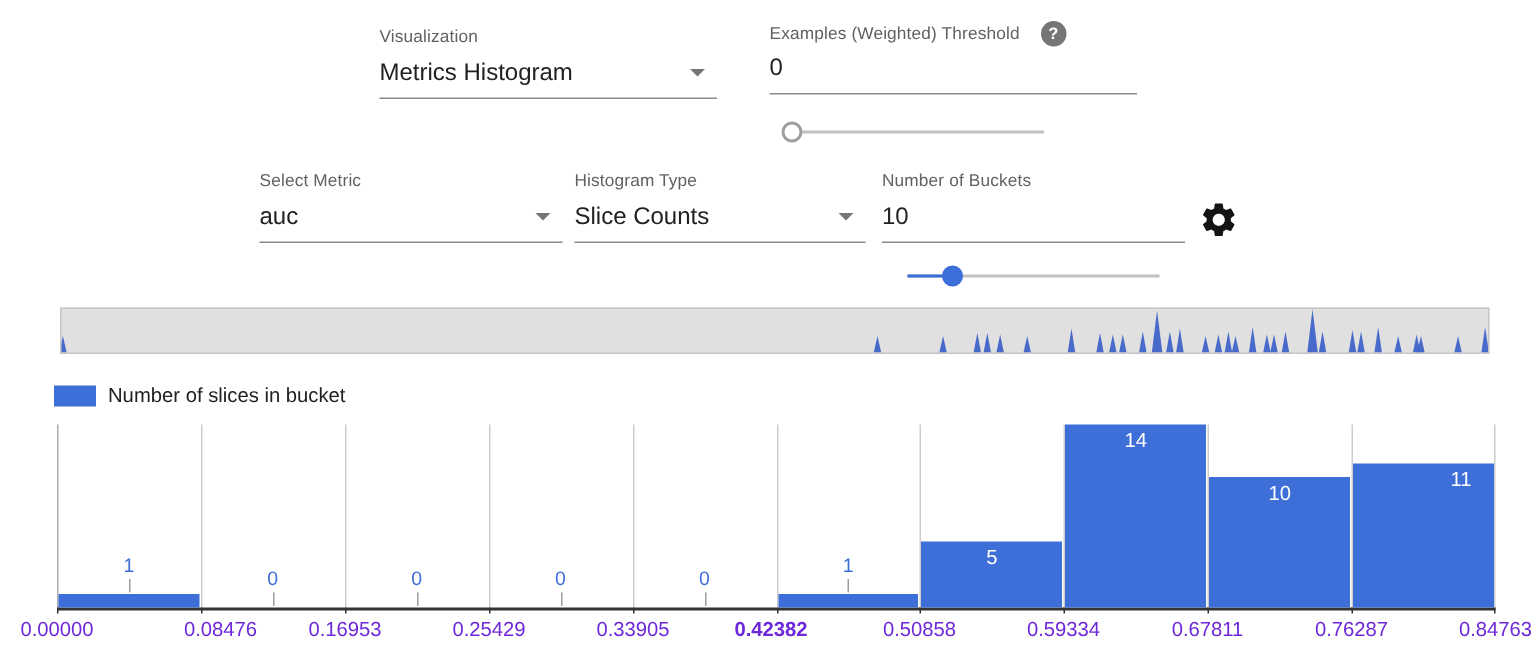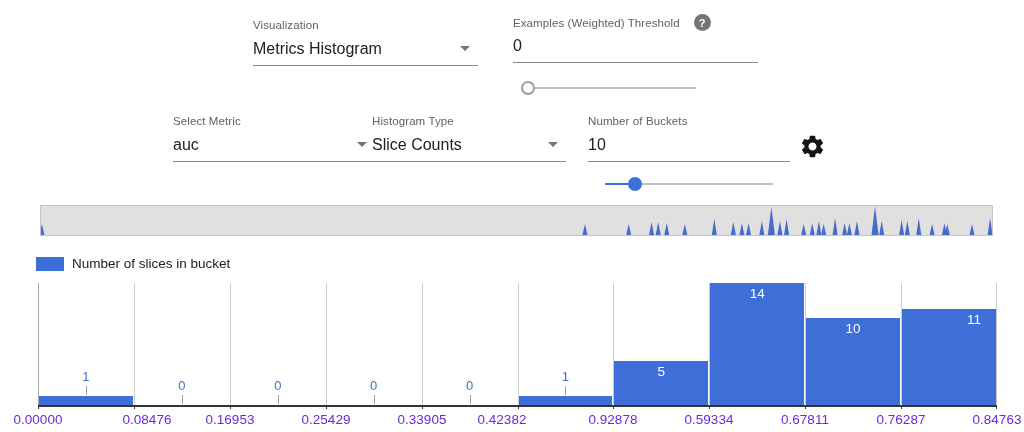--- a/index.html
+++ b/index.html
@@ -81,21 +81,21 @@
   </div>
 
   <div class="field" style="left:173px;top:115px;width:202px;">
     <div class="flabel">Select Metric</div>
     <div class="vrow">
       <span>auc</span>
       <span class="dd-arrow"></span>
     </div>
   </div>
 
-  <div class="field" style="left:372px;top:115px;width:194px;">
+  <div class="field" style="left:383px;top:115px;width:194px;">
     <div class="flabel">Histogram Type</div>
     <div class="vrow">
       <span>Slice Counts</span>
       <span class="dd-arrow"></span>
     </div>
   </div>
 
   <div class="field" style="left:588px;top:115px;width:202px;">
     <div class="flabel">Number of Buckets</div>
     <div class="vrow">
@@ -198,23 +198,23 @@
       <div class="xlabel" style="left: 0px;">0.00000</div>
       <div class="xtick" style="left: 96px;"></div>
       <div class="xlabel" style="left: 109px;">0.08476</div>
       <div class="xtick" style="left: 192px;"></div>
       <div class="xlabel" style="left: 192px;">0.16953</div>
       <div class="xtick" style="left: 288px;"></div>
       <div class="xlabel" style="left: 288px;">0.25429</div>
       <div class="xtick" style="left: 384px;"></div>
       <div class="xlabel" style="left: 384px;">0.33905</div>
       <div class="xtick" style="left: 480px;"></div>
-      <div class="xlabel" style="left: 464px;">0.42382</div>
+      <div class="xlabel" style="left: 476px; font-weight: bold;">0.42382</div>
       <div class="xtick" style="left: 575px;"></div>
-      <div class="xlabel" style="left: 575px;">0.92878</div>
+      <div class="xlabel" style="left: 575px;">0.50858</div>
       <div class="xtick" style="left: 671px;"></div>
       <div class="xlabel" style="left: 671px;">0.59334</div>
       <div class="xtick" style="left: 767px;"></div>
       <div class="xlabel" style="left: 767px;">0.67811</div>
       <div class="xtick" style="left: 863px;"></div>
       <div class="xlabel" style="left: 863px;">0.76287</div>
       <div class="xtick" style="left: 958px;"></div>
       <div class="xlabel" style="left: 959px;">0.84763</div>
     </div>
 

